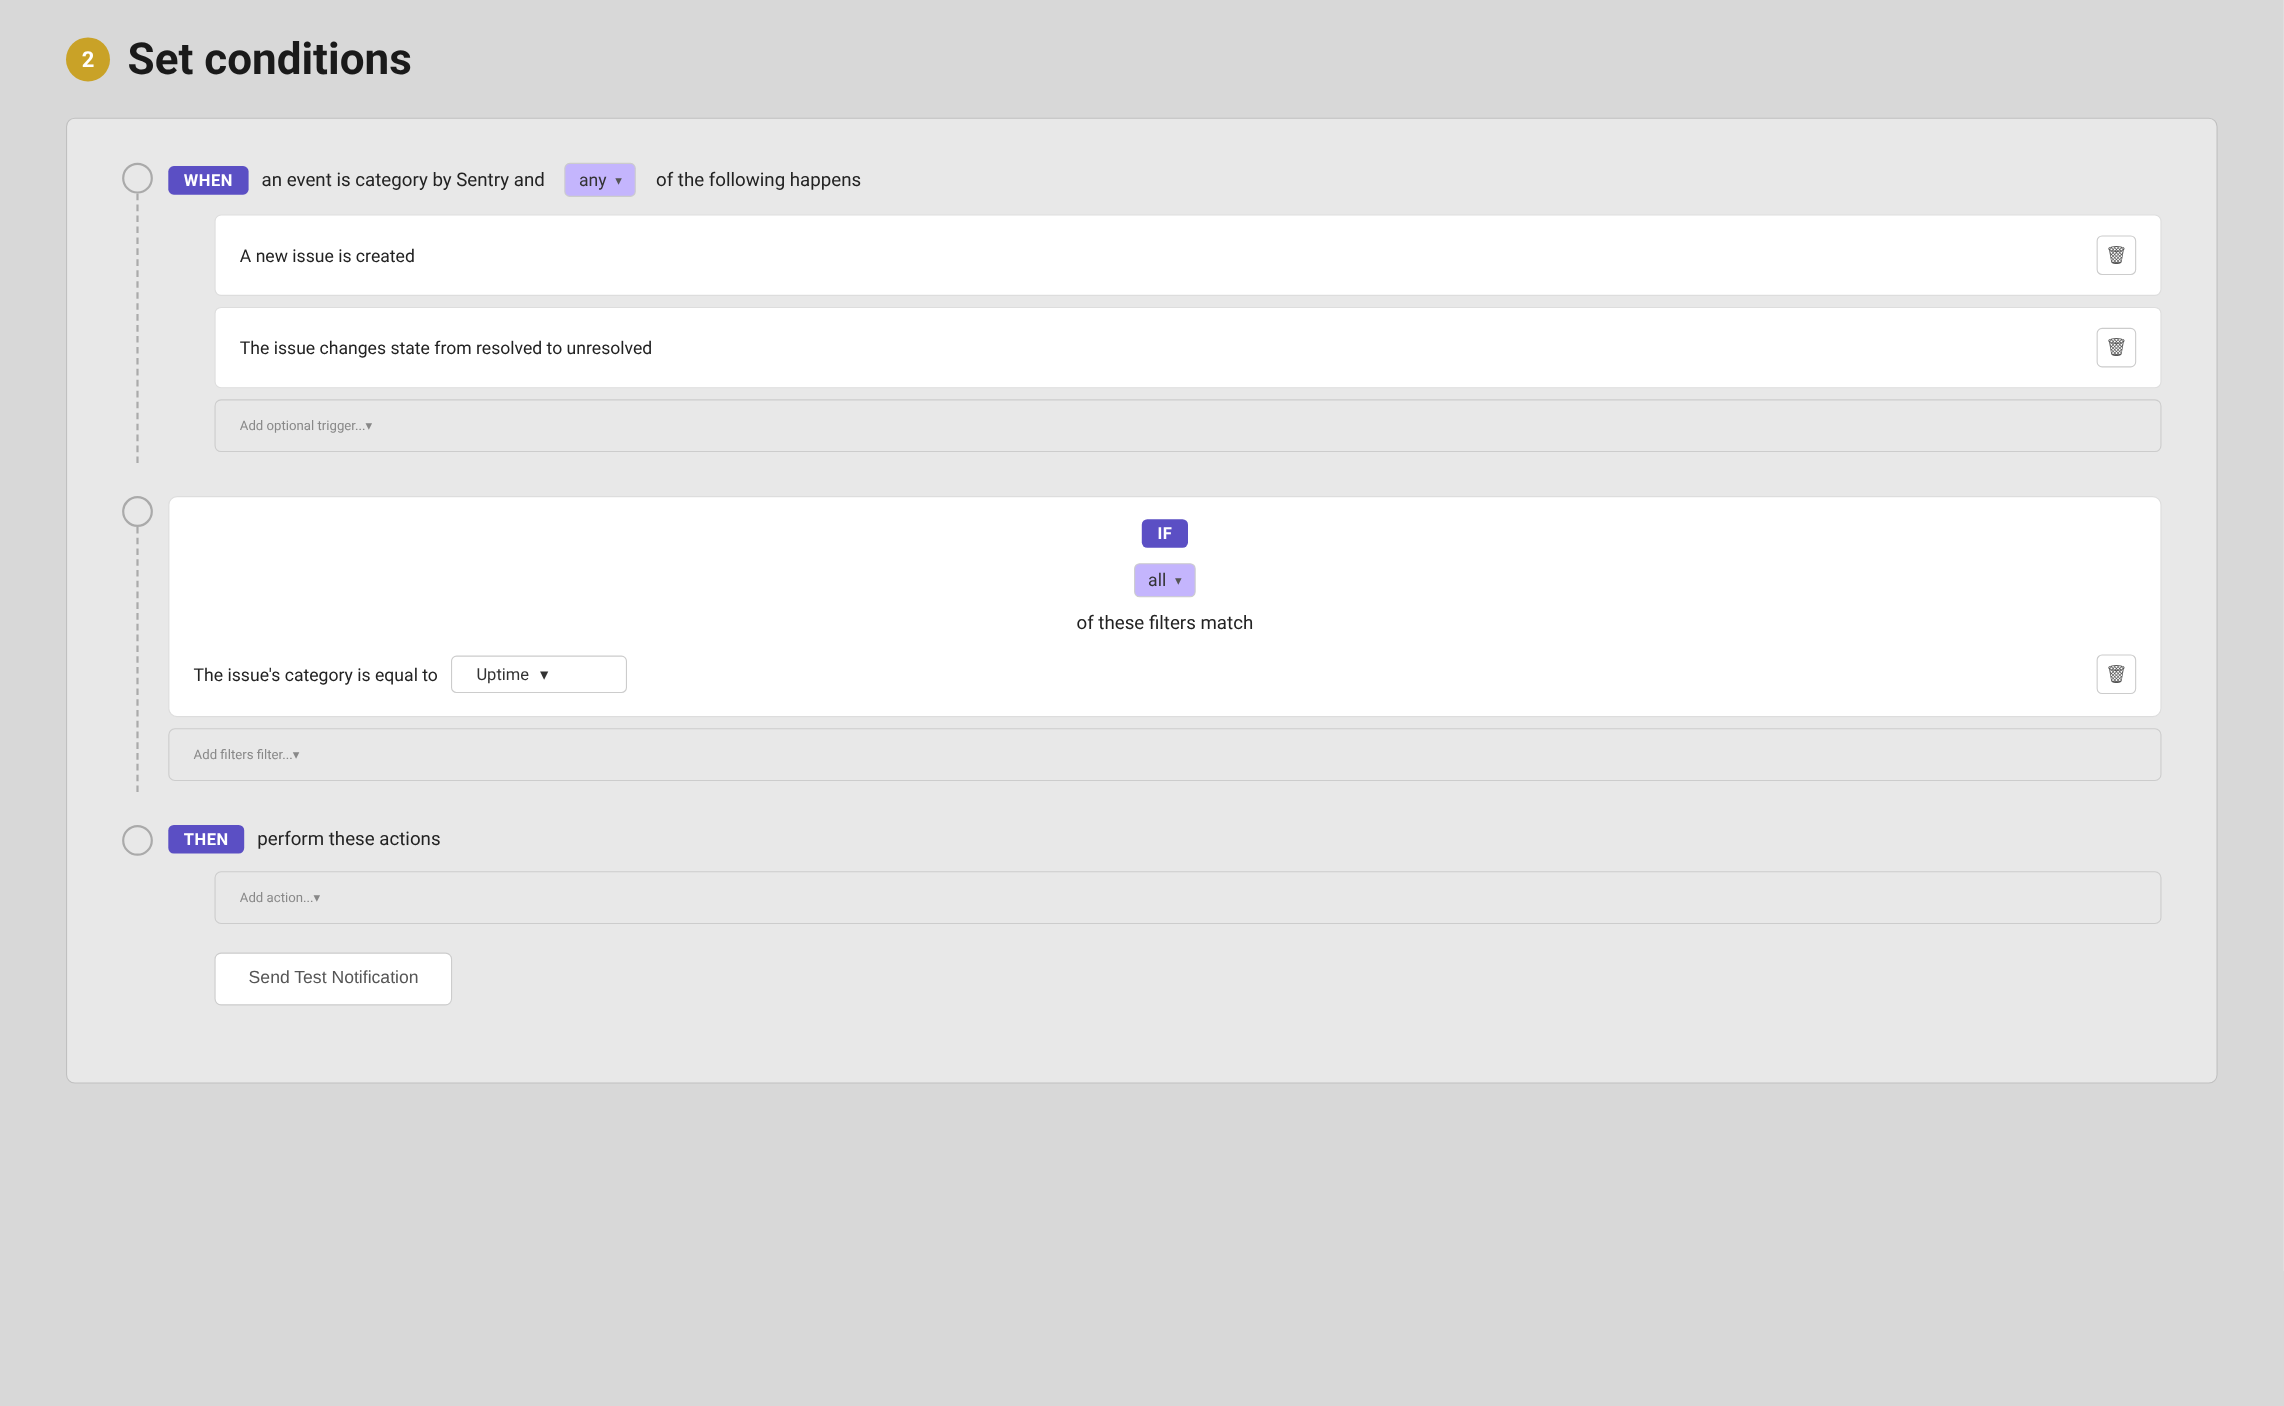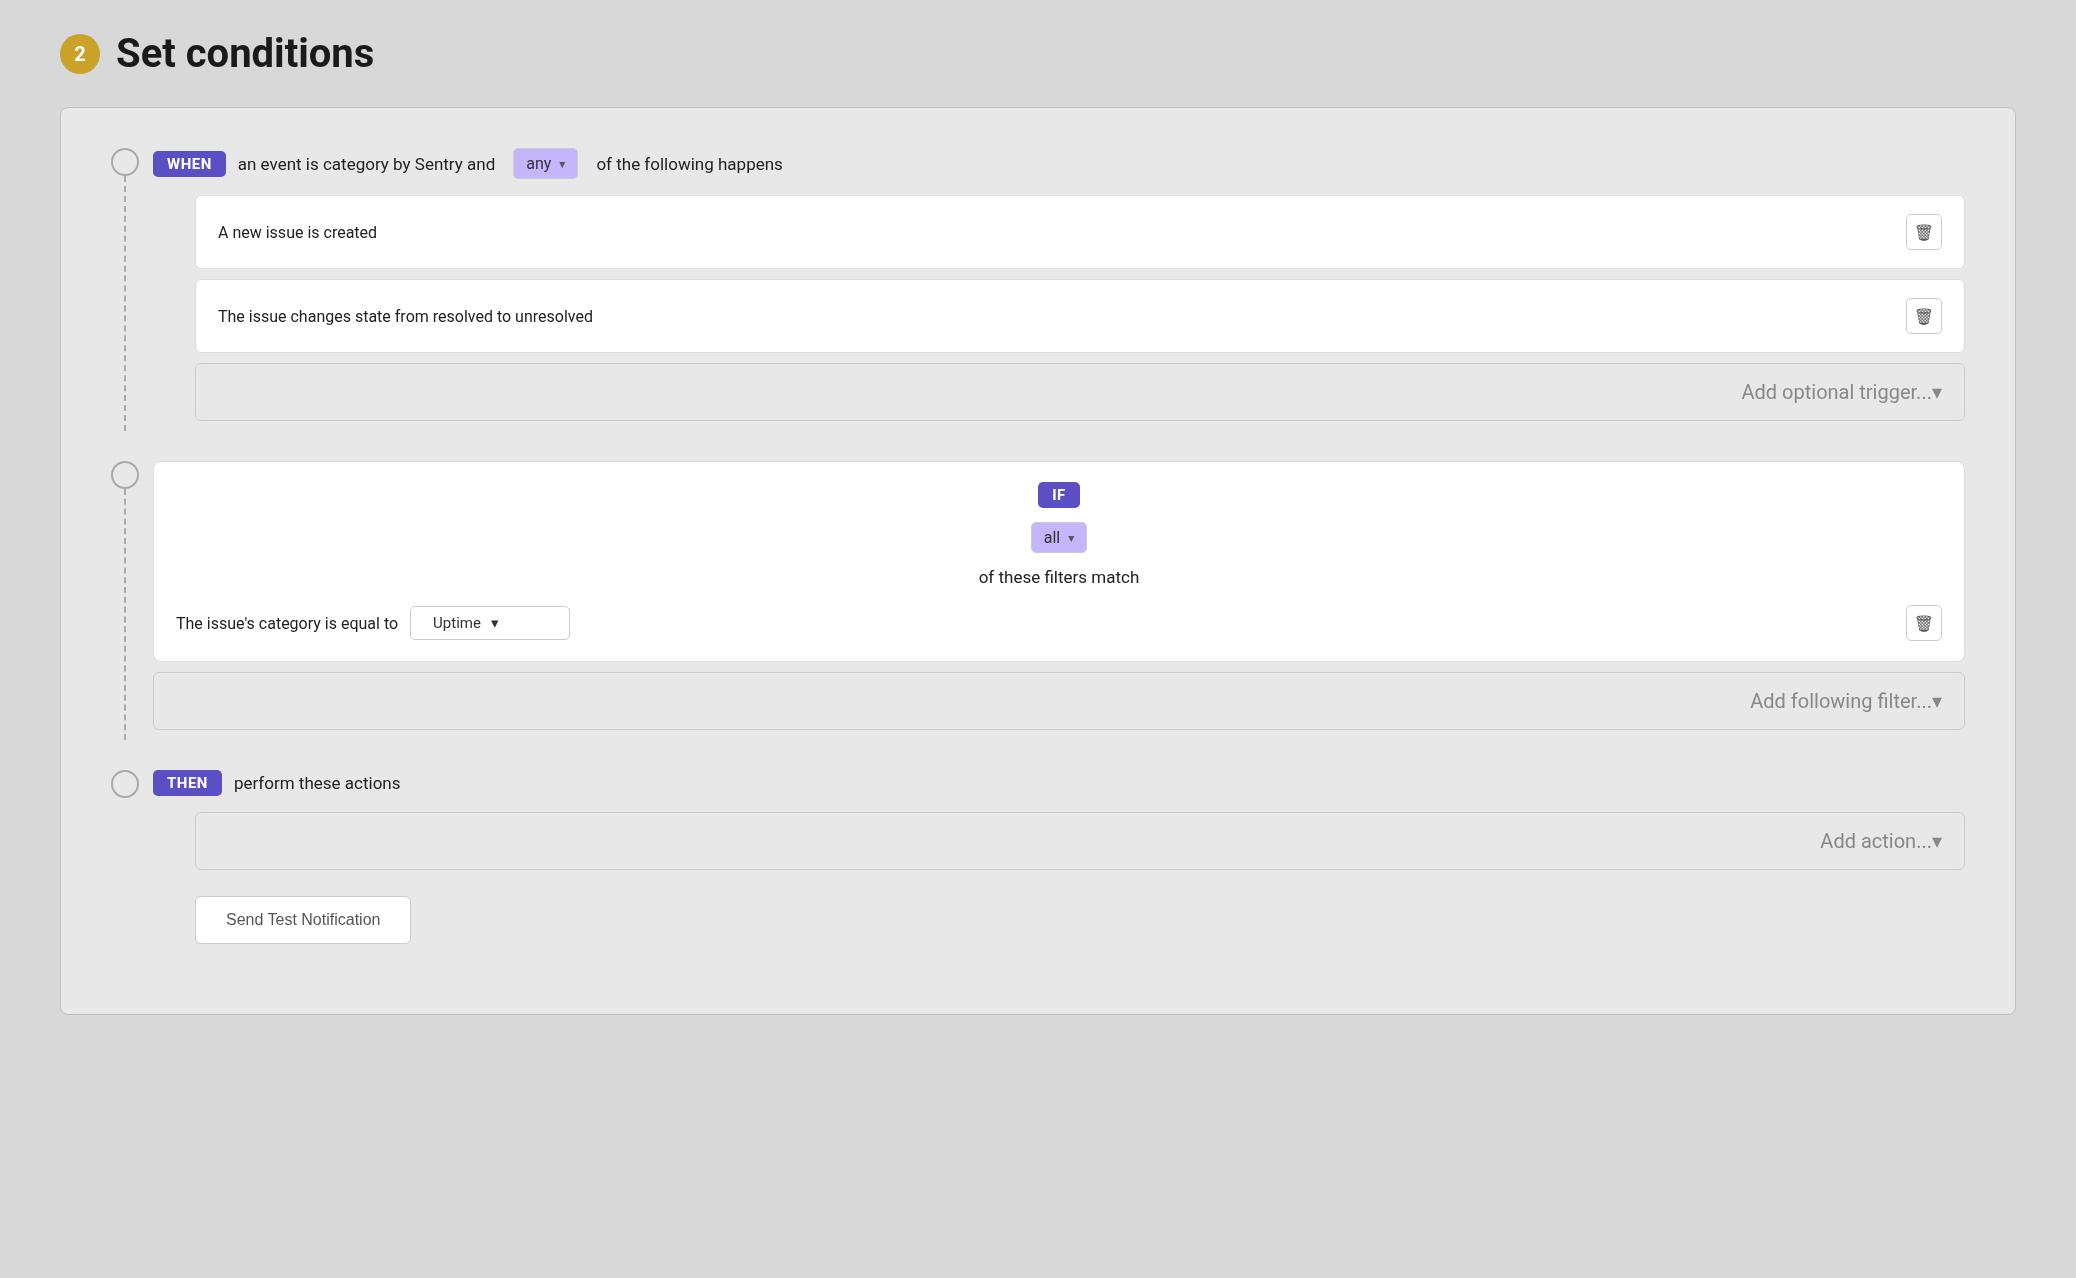--- a/index.html
+++ b/index.html
@@ -141,22 +141,22 @@
       flex-shrink: 0;
     }
 
     .add-row {
       background: #e8e8e8;
       border: 1px solid #ccc;
       border-radius: 6px;
       padding: 16px 22px;
       display: flex;
       align-items: center;
-      justify-content: flex-end;
-      font-size: 20px;
+      justify-content: flex-start;
+      font-size: 12px;
       color: #888;
       cursor: pointer;
       margin-bottom: 10px;
     }
 
     
     .if-card {
       background: white;
       border: 1px solid #ddd;
       border-radius: 8px;
@@ -306,21 +306,21 @@
               <div class="category-select">
                 <span>Uptime</span>
                 <span>▾</span>
               </div>
             </div>
             <button class="delete-btn">🗑</button>
           </div>
         </div>
 
         <div class="add-row">
-          <span>Add following filter...</span>
+          <span>Add filters filter...</span>
           <span>▾</span>
         </div>
       </div>
     </div>
   </div>
 
   <div class="section">
     <div class="section-wrapper">
       <div class="section-left">
         <div class="circle-indicator"></div>

